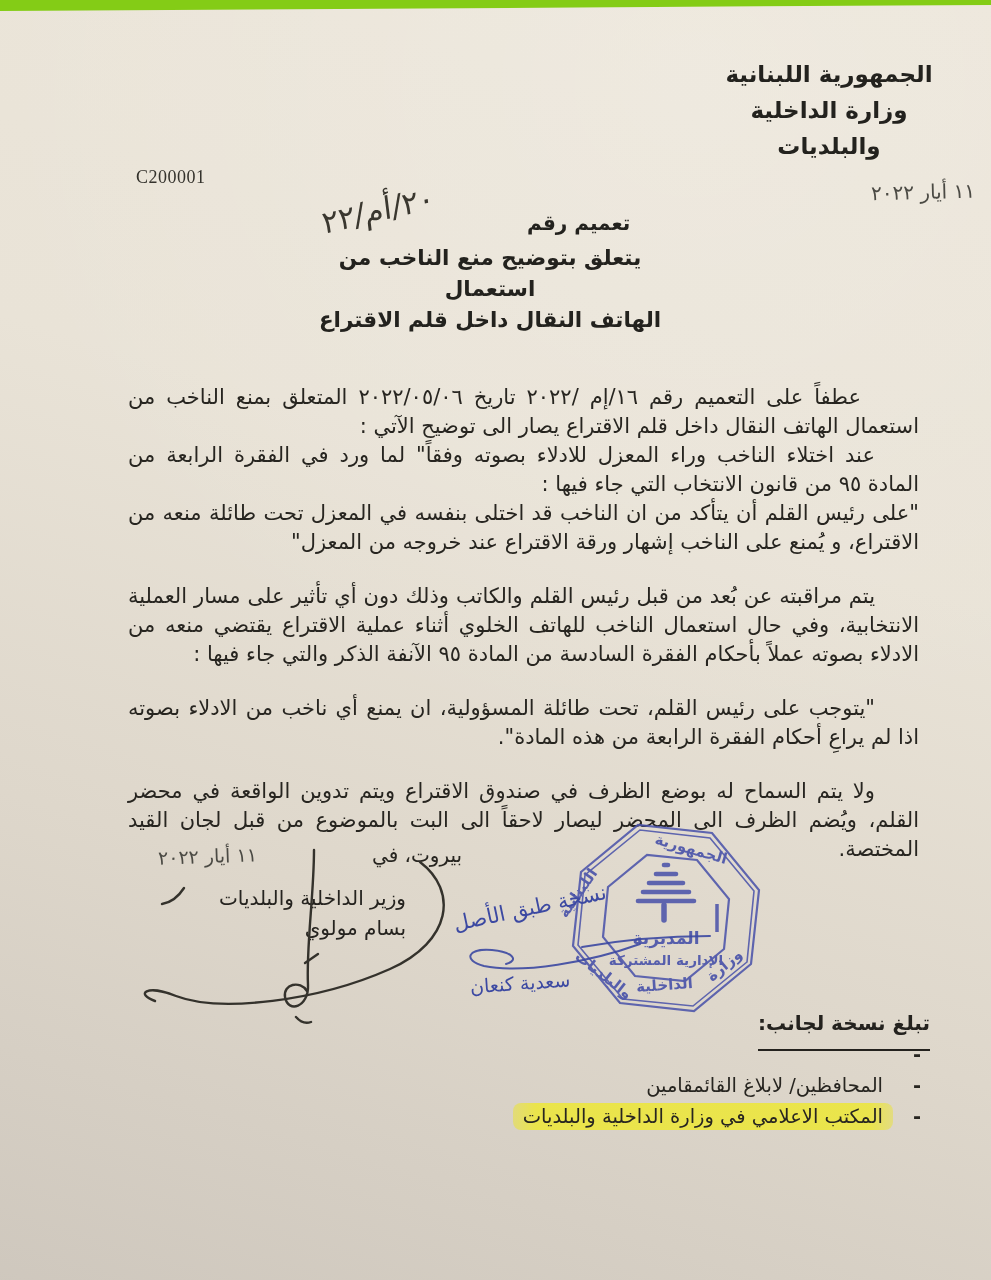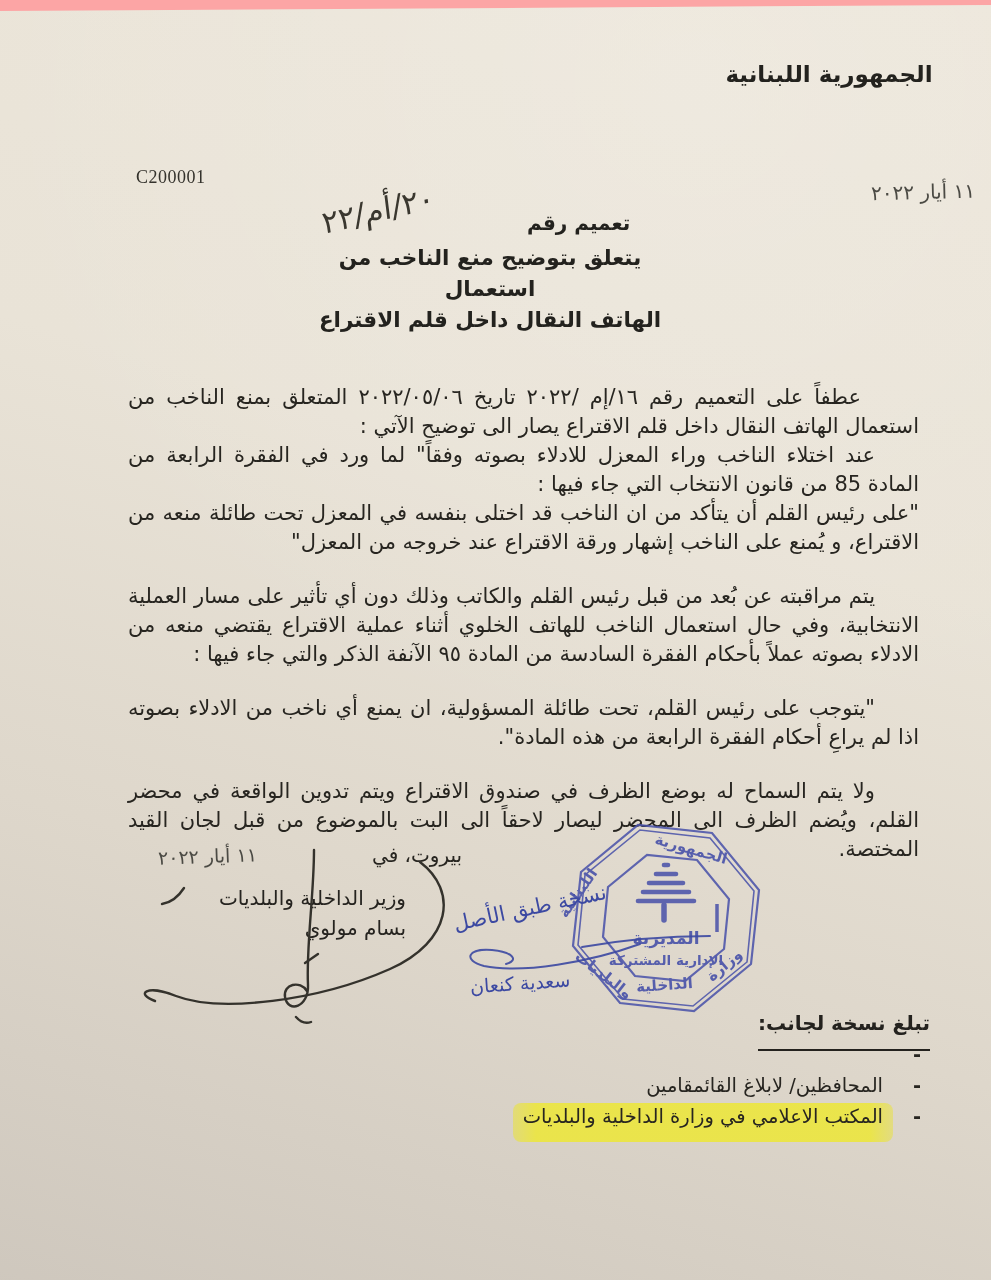--- a/index.html
+++ b/index.html
@@ -1,17 +1,17 @@
 <!DOCTYPE html>
 <html lang="ar"><head>
 <meta charset="utf-8">
 <style>
   html,body{margin:0;padding:0;background:#1d1a15;}
   #page{position:relative;width:991px;height:1280px;overflow:hidden;
-        background:#fca5a5;font-family:"DejaVu Sans",sans-serif;direction:rtl;}
+        background:#84cc16;font-family:"DejaVu Sans",sans-serif;direction:rtl;}
   .paper{position:absolute;top:8px;left:-6px;right:-5px;bottom:-16px;
          transform:rotate(-0.35deg);
          background:
            radial-gradient(120% 90% at 70% 6%, rgba(255,255,255,0.16), transparent 60%),
            linear-gradient(197deg,#ece6da 0%,#e9e3d7 38%,#ded7cb 68%,#cec7bd 100%);}
   .content{position:absolute;inset:0;color:#2a2823;}
   .abs{position:absolute;}
 
   .header{right:28px;top:56px;width:268px;text-align:center;
           font-weight:bold;font-size:23px;line-height:36px;color:#23221e;}
@@ -47,48 +47,49 @@
   .truecopy{left:452px;top:896px;font-size:21px;transform:rotate(-12deg);letter-spacing:1px;}
   .signer{left:470px;top:972px;font-size:19px;transform:rotate(-4deg);letter-spacing:2px;}
 
   .dist-title{right:61px;top:1011px;font-size:20px;font-weight:bold;color:#24221e;
               border-bottom:2.5px solid #24221e;padding-bottom:14px;}
   .dist-items{right:70px;top:1042px;font-size:19.5px;color:#272520;}
   .dist-row{display:flex;align-items:flex-start;margin-bottom:5px;line-height:26px;}
   .dist-dash{width:14px;margin-left:24px;font-weight:bold;}
   .hl{background:linear-gradient(90deg,rgba(233,226,58,.55) 0%,rgba(236,230,62,.9) 6%,
         rgba(236,230,62,.9) 94%,rgba(233,226,58,.5) 100%);
-      border-radius:8px;padding:1px 10px 12px;margin:-1px -10px -4px 0;}
+      border-radius:8px;padding:1px 10px 0;margin:-1px -10px -4px 0;}
 </style>
 </head>
 <body>
 
 <div id="page">
   <div class="paper"></div>
 
   <div class="content">
 
     <div class="abs header">
       <div>الجمهورية اللبنانية</div>
+      <div>وزارة الداخلية والبلديات</div>
     </div>
 
     <div class="abs doccode">C200001</div>
 
     <div class="abs datestamp ds-top">١١ أيار ٢٠٢٢</div>
 
     <div class="abs circ-label">تعميم رقم</div>
     <div class="abs circ-hand">٢٠/أم/٢٢</div>
     <div class="abs subject">
       <div>يتعلق بتوضيح منع الناخب من استعمال</div>
       <div>الهاتف النقال داخل قلم الاقتراع</div>
     </div>
 
     <div class="abs bodytext">
       <p class="ind-lg">عطفاً على التعميم رقم ١٦/إم /٢٠٢٢ تاريخ ٢٠٢٢/٠٥/٠٦ المتعلق بمنع الناخب من استعمال الهاتف النقال داخل قلم الاقتراع يصار الى توضيح الآتي :</p>
-      <p class="ind">عند اختلاء الناخب وراء المعزل للادلاء بصوته وفقاً" لما ورد في الفقرة الرابعة من المادة 85 من قانون الانتخاب التي جاء فيها :</p>
+      <p class="ind">عند اختلاء الناخب وراء المعزل للادلاء بصوته وفقاً" لما ورد في الفقرة الرابعة من المادة ٩٥ من قانون الانتخاب التي جاء فيها :</p>
       <p>"على رئيس القلم أن يتأكد من ان الناخب قد اختلى بنفسه في المعزل تحت طائلة منعه من الاقتراع، و يُمنع على الناخب إشهار ورقة الاقتراع عند خروجه من المعزل"</p>
       <p class="ind gap">يتم مراقبته عن بُعد من قبل رئيس القلم والكاتب وذلك دون أي تأثير على مسار العملية الانتخابية، وفي حال استعمال الناخب للهاتف الخلوي أثناء عملية الاقتراع يقتضي منعه من الادلاء بصوته عملاً بأحكام الفقرة السادسة من المادة ٩٥ الآنفة الذكر والتي جاء فيها :</p>
       <p class="ind gap">"يتوجب على رئيس القلم، تحت طائلة المسؤولية، ان يمنع أي ناخب من الادلاء بصوته اذا لم يراعِ أحكام الفقرة الرابعة من هذه المادة".</p>
       <p class="ind gap">ولا يتم السماح له بوضع الظرف في صندوق الاقتراع ويتم تدوين الواقعة في محضر القلم، ويُضم الظرف الى المحضر ليصار لاحقاً الى البت بالموضوع من قبل لجان القيد المختصة.</p>
     </div>
 
     <div class="abs sig-place">بيروت، في</div>
     <div class="abs datestamp ds-sig">١١ أيار ٢٠٢٢</div>
     <div class="abs sig-title">وزير الداخلية والبلديات</div>
     <div class="abs sig-name">بسام مولوي</div>

